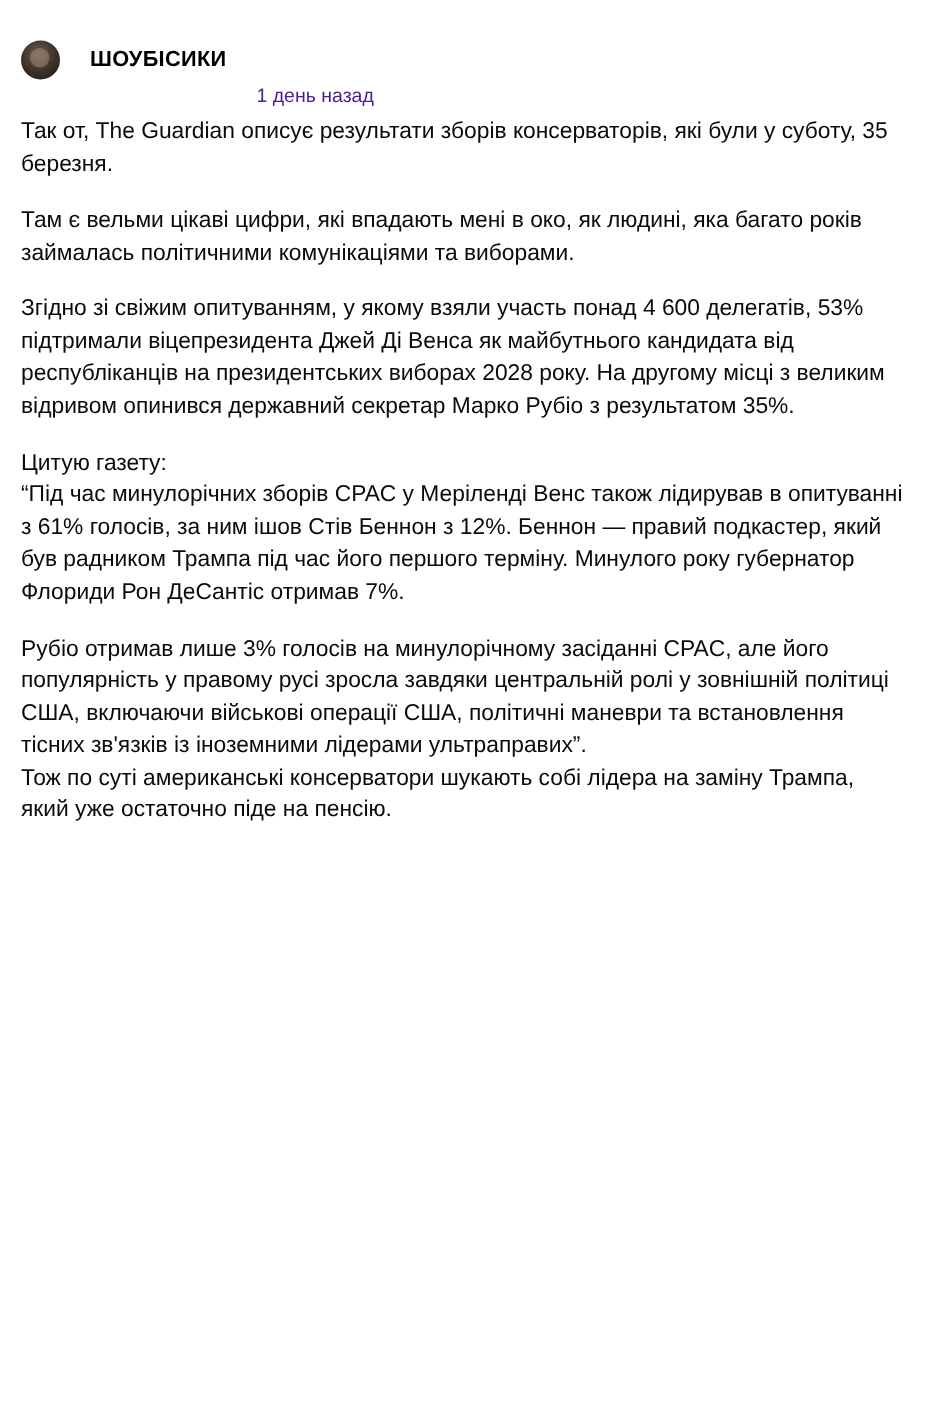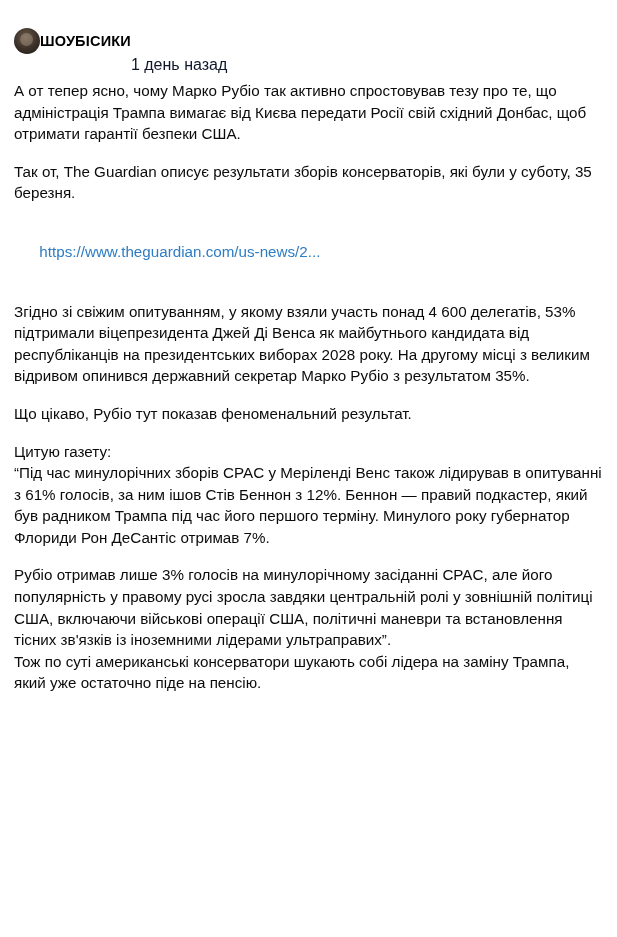--- a/index.html
+++ b/index.html
@@ -15,21 +15,21 @@
     overflow: hidden;
   }
   .post {
     padding: 8px 14px 0 14px;
     box-sizing: border-box;
     width: 617px;
   }
   .post-header {
     display: flex;
     align-items: center;
-    gap: 0;
+    gap: 20px;
     margin-bottom: 6px;
   }
   .avatar {
     width: 26px;
     height: 26px;
     border-radius: 50%;
     background: radial-gradient(circle at 45% 35%, #6b5a4a 0%, #3a3028 55%, #1d1914 100%);
     flex: 0 0 auto;
     position: relative;
     overflow: hidden;
@@ -45,22 +45,22 @@
     background: rgba(200, 180, 160, 0.35);
   }
   .channel-name {
     font-size: 14.5px;
     font-weight: bold;
     letter-spacing: 0.2px;
     color: #000;
     white-space: nowrap;
   }
   .timestamp {
-    font-size: 16px;
-    color: #0f172a;
+    font-size: 13px;
+    color: #4c1d95;
     white-space: nowrap;
     margin-top: 48px;
   }
   .body-text {
     font-size: 15.2px;
     line-height: 1.42;
     color: #0b0b0b;
   }
   .para {
     margin: 0 0 16px 0;
@@ -84,28 +84,24 @@
 
 <div class="post">
 
   <div class="post-header">
     <div class="avatar"></div>
     <div class="channel-name">ШОУБІСИКИ</div>
     <div class="timestamp">1 день назад</div>
   </div>
 
   <div class="body-text">
-    <p class="para">А от тепер ясно, чому Марко Рубіо так активно спростовував тезу про те, що адміністрація Трампа вимагає від Києва передати Росії свій східний Донбас, щоб отримати гарантії безпеки США.</p>
     <p class="para">Так от, The Guardian описує результати зборів консерваторів, які були у суботу, 35 березня.</p>
 
-    <p class="para linkpara">
-      <a class="link" href="#">https://www.theguardian.com/us-news/2...</a>
-    </p>
 
+    <p class="para">Там є вельми цікаві цифри, які впадають мені в око, як людині, яка багато років займалась політичними комунікаціями та виборами.</p>
     <p class="para">Згідно зі свіжим опитуванням, у якому взяли участь понад 4 600 делегатів, 53% підтримали віцепрезидента Джей Ді Венса як майбутнього кандидата від республіканців на президентських виборах 2028 року. На другому місці з великим відривом опинився державний секретар Марко Рубіо з результатом 35%.</p>
-    <p class="para">Що цікаво, Рубіо тут показав феноменальний результат.</p>
     <p class="para">Цитую газету:
 “Під час минулорічних зборів CPAC у Меріленді Венс також лідирував в опитуванні з 61% голосів, за ним ішов Стів Беннон з 12%. Беннон — правий подкастер, який був радником Трампа під час його першого терміну. Минулого року губернатор Флориди Рон ДеСантіс отримав 7%.</p>
     <p class="para tight">Рубіо отримав лише 3% голосів на минулорічному засіданні CPAC, але його популярність у правому русі зросла завдяки центральній ролі у зовнішній політиці США, включаючи військові операції США, політичні маневри та встановлення тісних зв'язків із іноземними лідерами ультраправих”.
 Тож по суті американські консерватори шукають собі лідера на заміну Трампа, який уже остаточно піде на пенсію.</p>
   </div>
 
 </div>
 
 </body></html>

